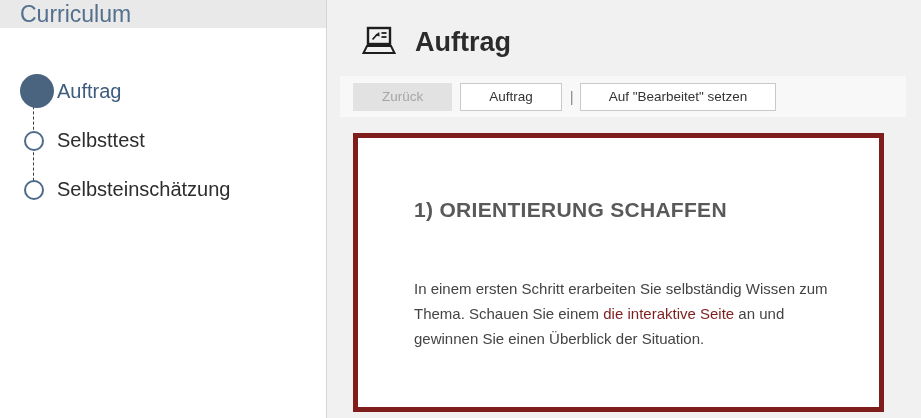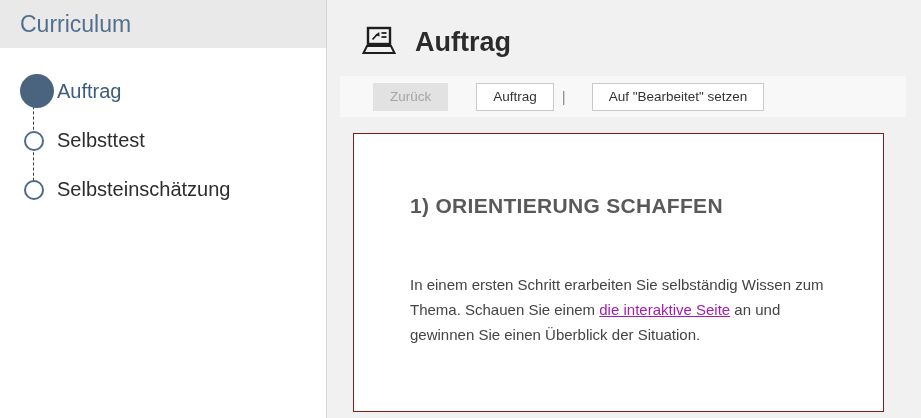--- a/index.html
+++ b/index.html
@@ -7,21 +7,21 @@
     width:921px;height:418px;overflow:hidden;
     font-family:"Liberation Sans","DejaVu Sans",sans-serif;
     background:#f1f1f1;display:flex;
   }
   
   .sidebar{
     width:327px;min-width:327px;height:418px;background:#ffffff;
     border-right:1px solid #d5d5d5;position:relative;box-sizing:border-box;
   }
   .sidebar-header{
-    background:#e9e9e9;height:48px;display:flex;align-items:center;
+    background:#e9e9e9;height:28px;display:flex;align-items:center;
     padding-left:20px;font-size:23px;font-weight:400;color:#54708e;
   }
   .stepper{position:absolute;left:0;top:44px;right:0;bottom:0;}
   .step-line{
     position:absolute;left:33px;top:47px;height:100px;width:0;
     border-left:1px dashed #3a3a3a;
   }
   .step-circle-big{
     position:absolute;left:20px;top:30px;width:34px;height:34px;
     border-radius:50%;background:#4a6480;
@@ -43,43 +43,43 @@
   .page-title{
     position:absolute;left:88px;top:26px;font-size:27px;font-weight:700;
     color:#2b2b2b;line-height:32px;
   }
   .toolbar{
     position:absolute;left:13px;right:15px;top:76px;height:41px;
     background:#f8f8f8;display:flex;align-items:center;padding-left:13px;
     box-sizing:border-box;
   }
   .btn{
-    font-family:inherit;font-size:13.5px;line-height:16px;padding:5px 16px;
-    margin-right:8px;border-radius:0;cursor:pointer;white-space:nowrap;margin-left:20px;
+    font-family:inherit;font-size:13.5px;line-height:16px;padding:5px 28px;
+    margin-right:8px;border-radius:0;cursor:pointer;white-space:nowrap;
   }
   .btn.disabled{
     background:#e2e2e2;border:1px solid #e2e2e2;color:#a5a5a5;cursor:default;
   }
   .btn.normal{
     background:#ffffff;border:1px solid #c9c9c9;color:#333333;
   }
   .toolbar-sep{color:#8a8a8a;font-size:15px;margin:0 6px 0 0;}
   .content-card{
     position:absolute;left:26px;top:133px;width:531px;height:279px;
-    background:#ffffff;border:1px solid #7f1d1d;box-sizing:border-box;padding-left:38px;
+    background:#ffffff;border:5px solid #7f1d1d;box-sizing:border-box;padding-left:38px;
   }
   .content-heading{
     position:absolute;left:56px;top:60px;font-size:21px;font-weight:700;
     color:#595959;letter-spacing:0.3px;white-space:nowrap;
   }
   .content-paragraph{
     position:absolute;left:56px;top:138px;width:428px;font-size:15px;
     line-height:25px;color:#444444;
   }
-  .content-link{color:#a21caf;text-decoration:underline;cursor:pointer;}
+  .content-link{color:#7f1d1d;cursor:pointer;}
 </style>
 </head>
 <body>
 
 <div class="sidebar">
   <div class="sidebar-header">Curriculum</div>
   <div class="stepper">
     <div class="step-line"></div>
     <div class="step-circle-big"></div>
     <div class="step-circle-small s1"></div>

